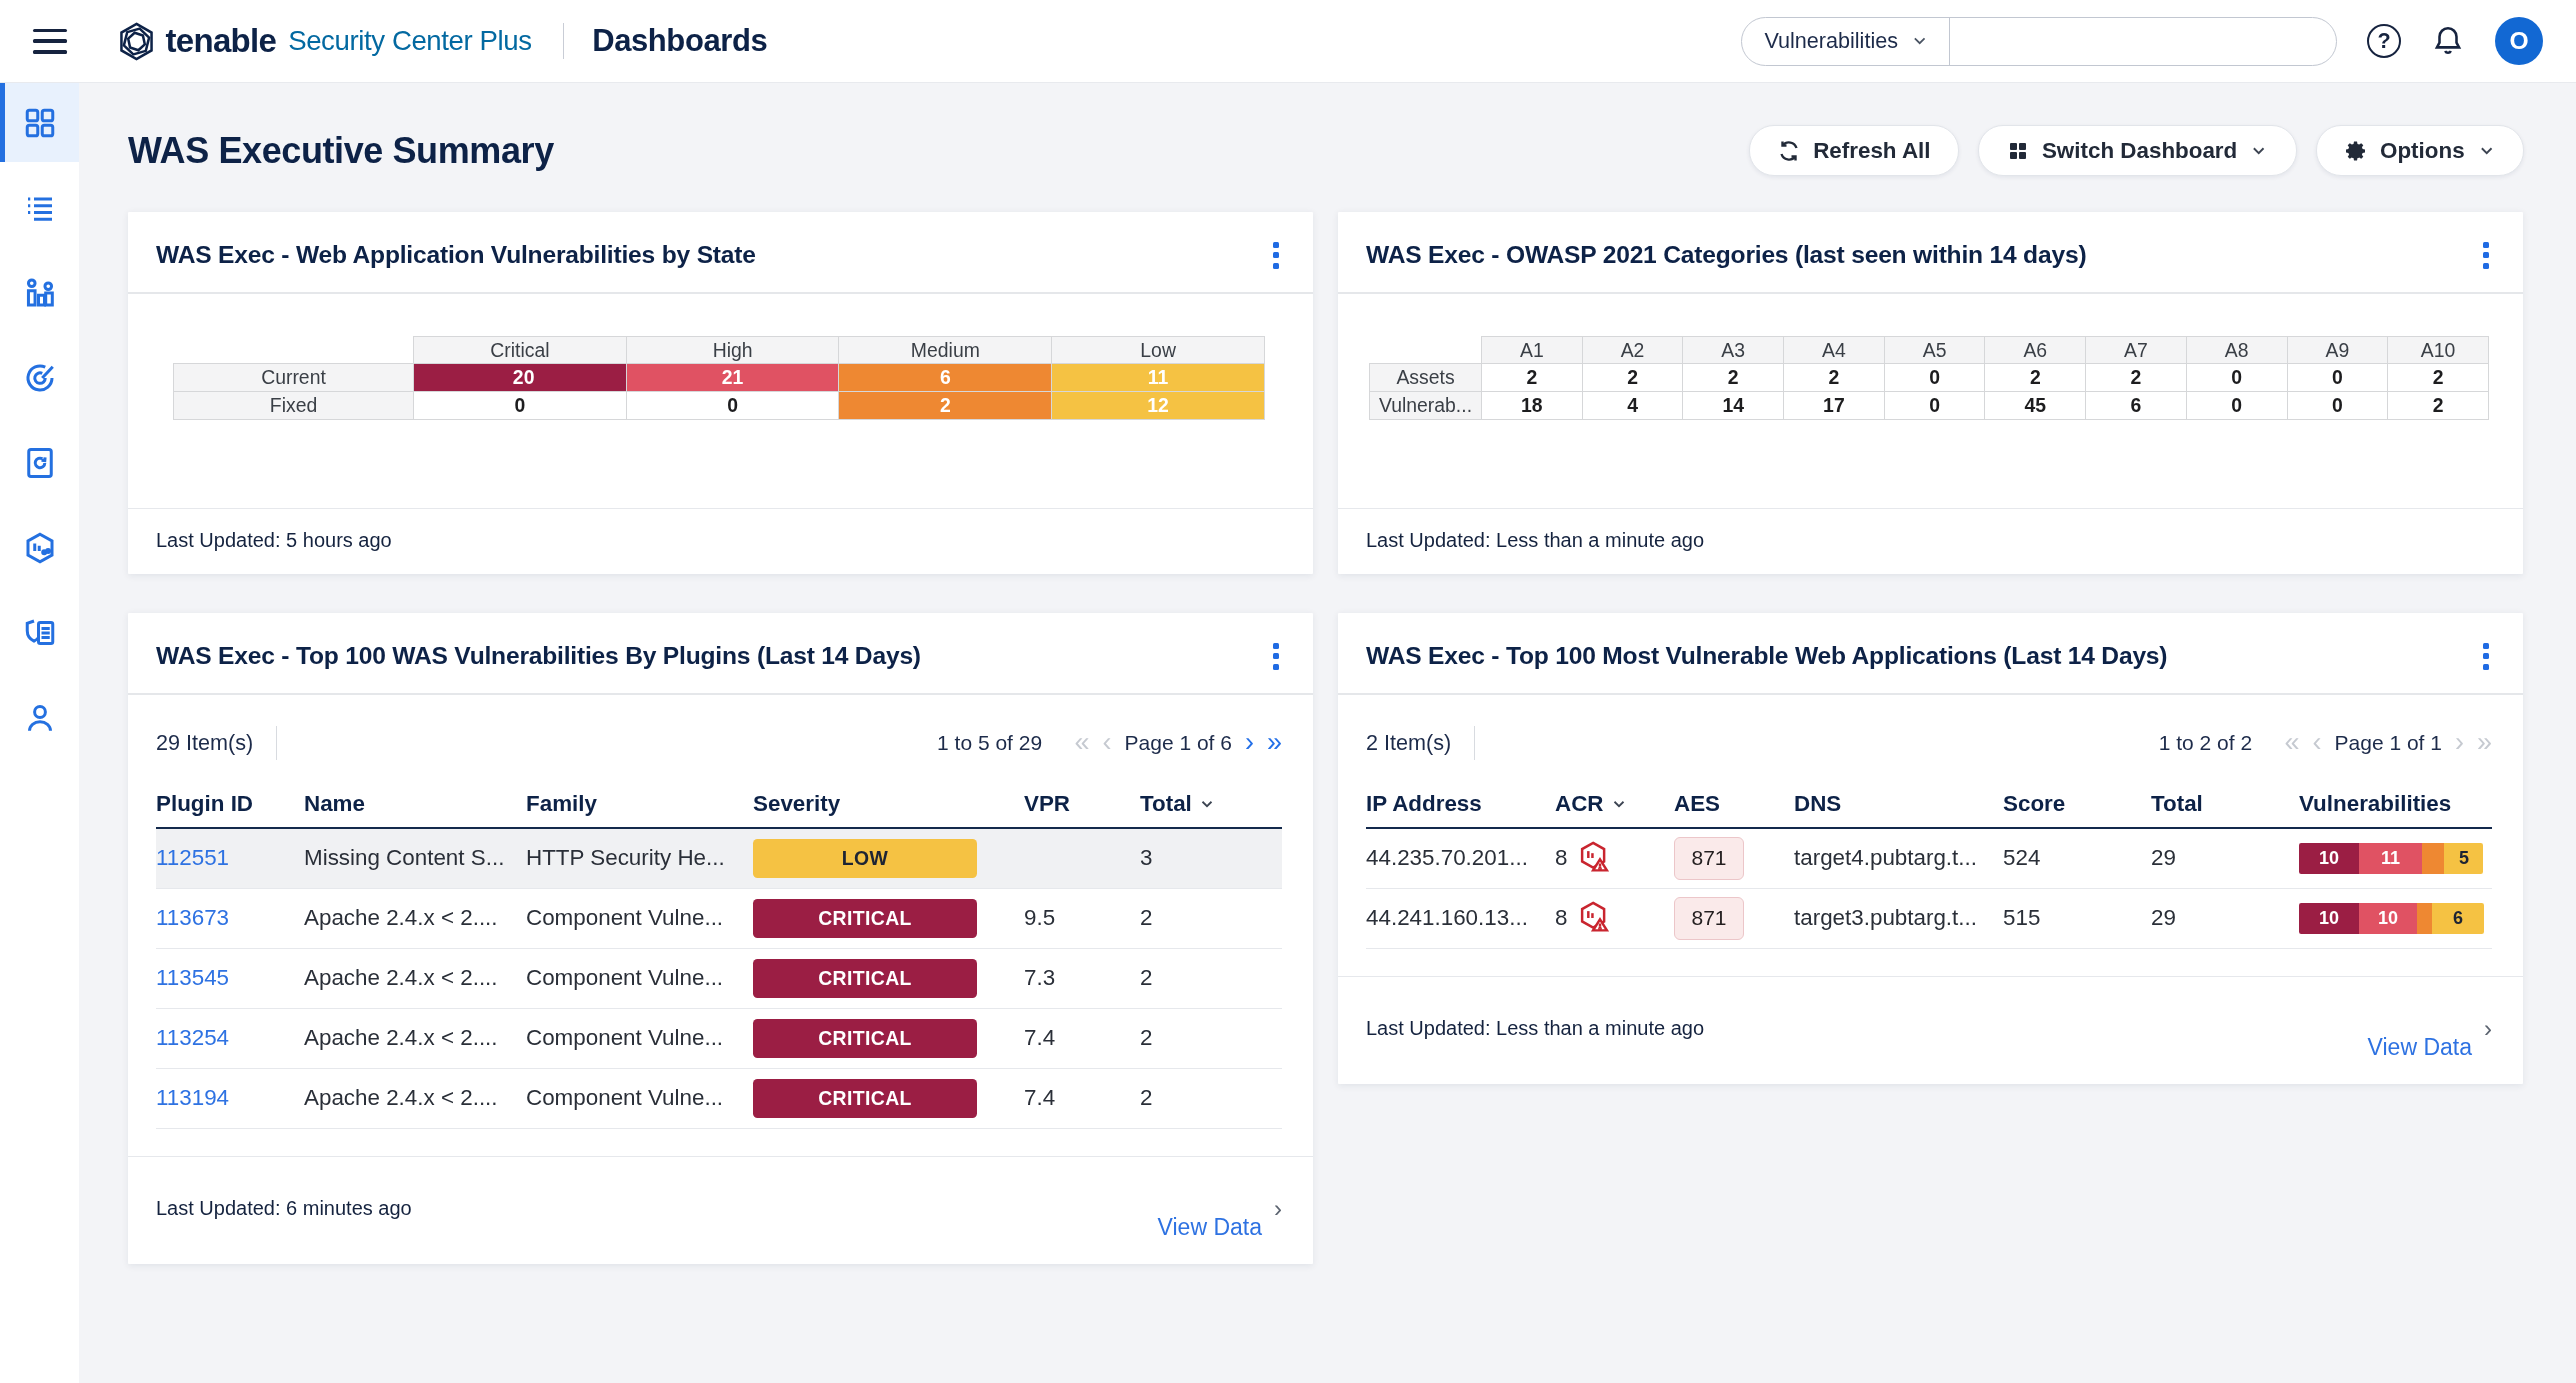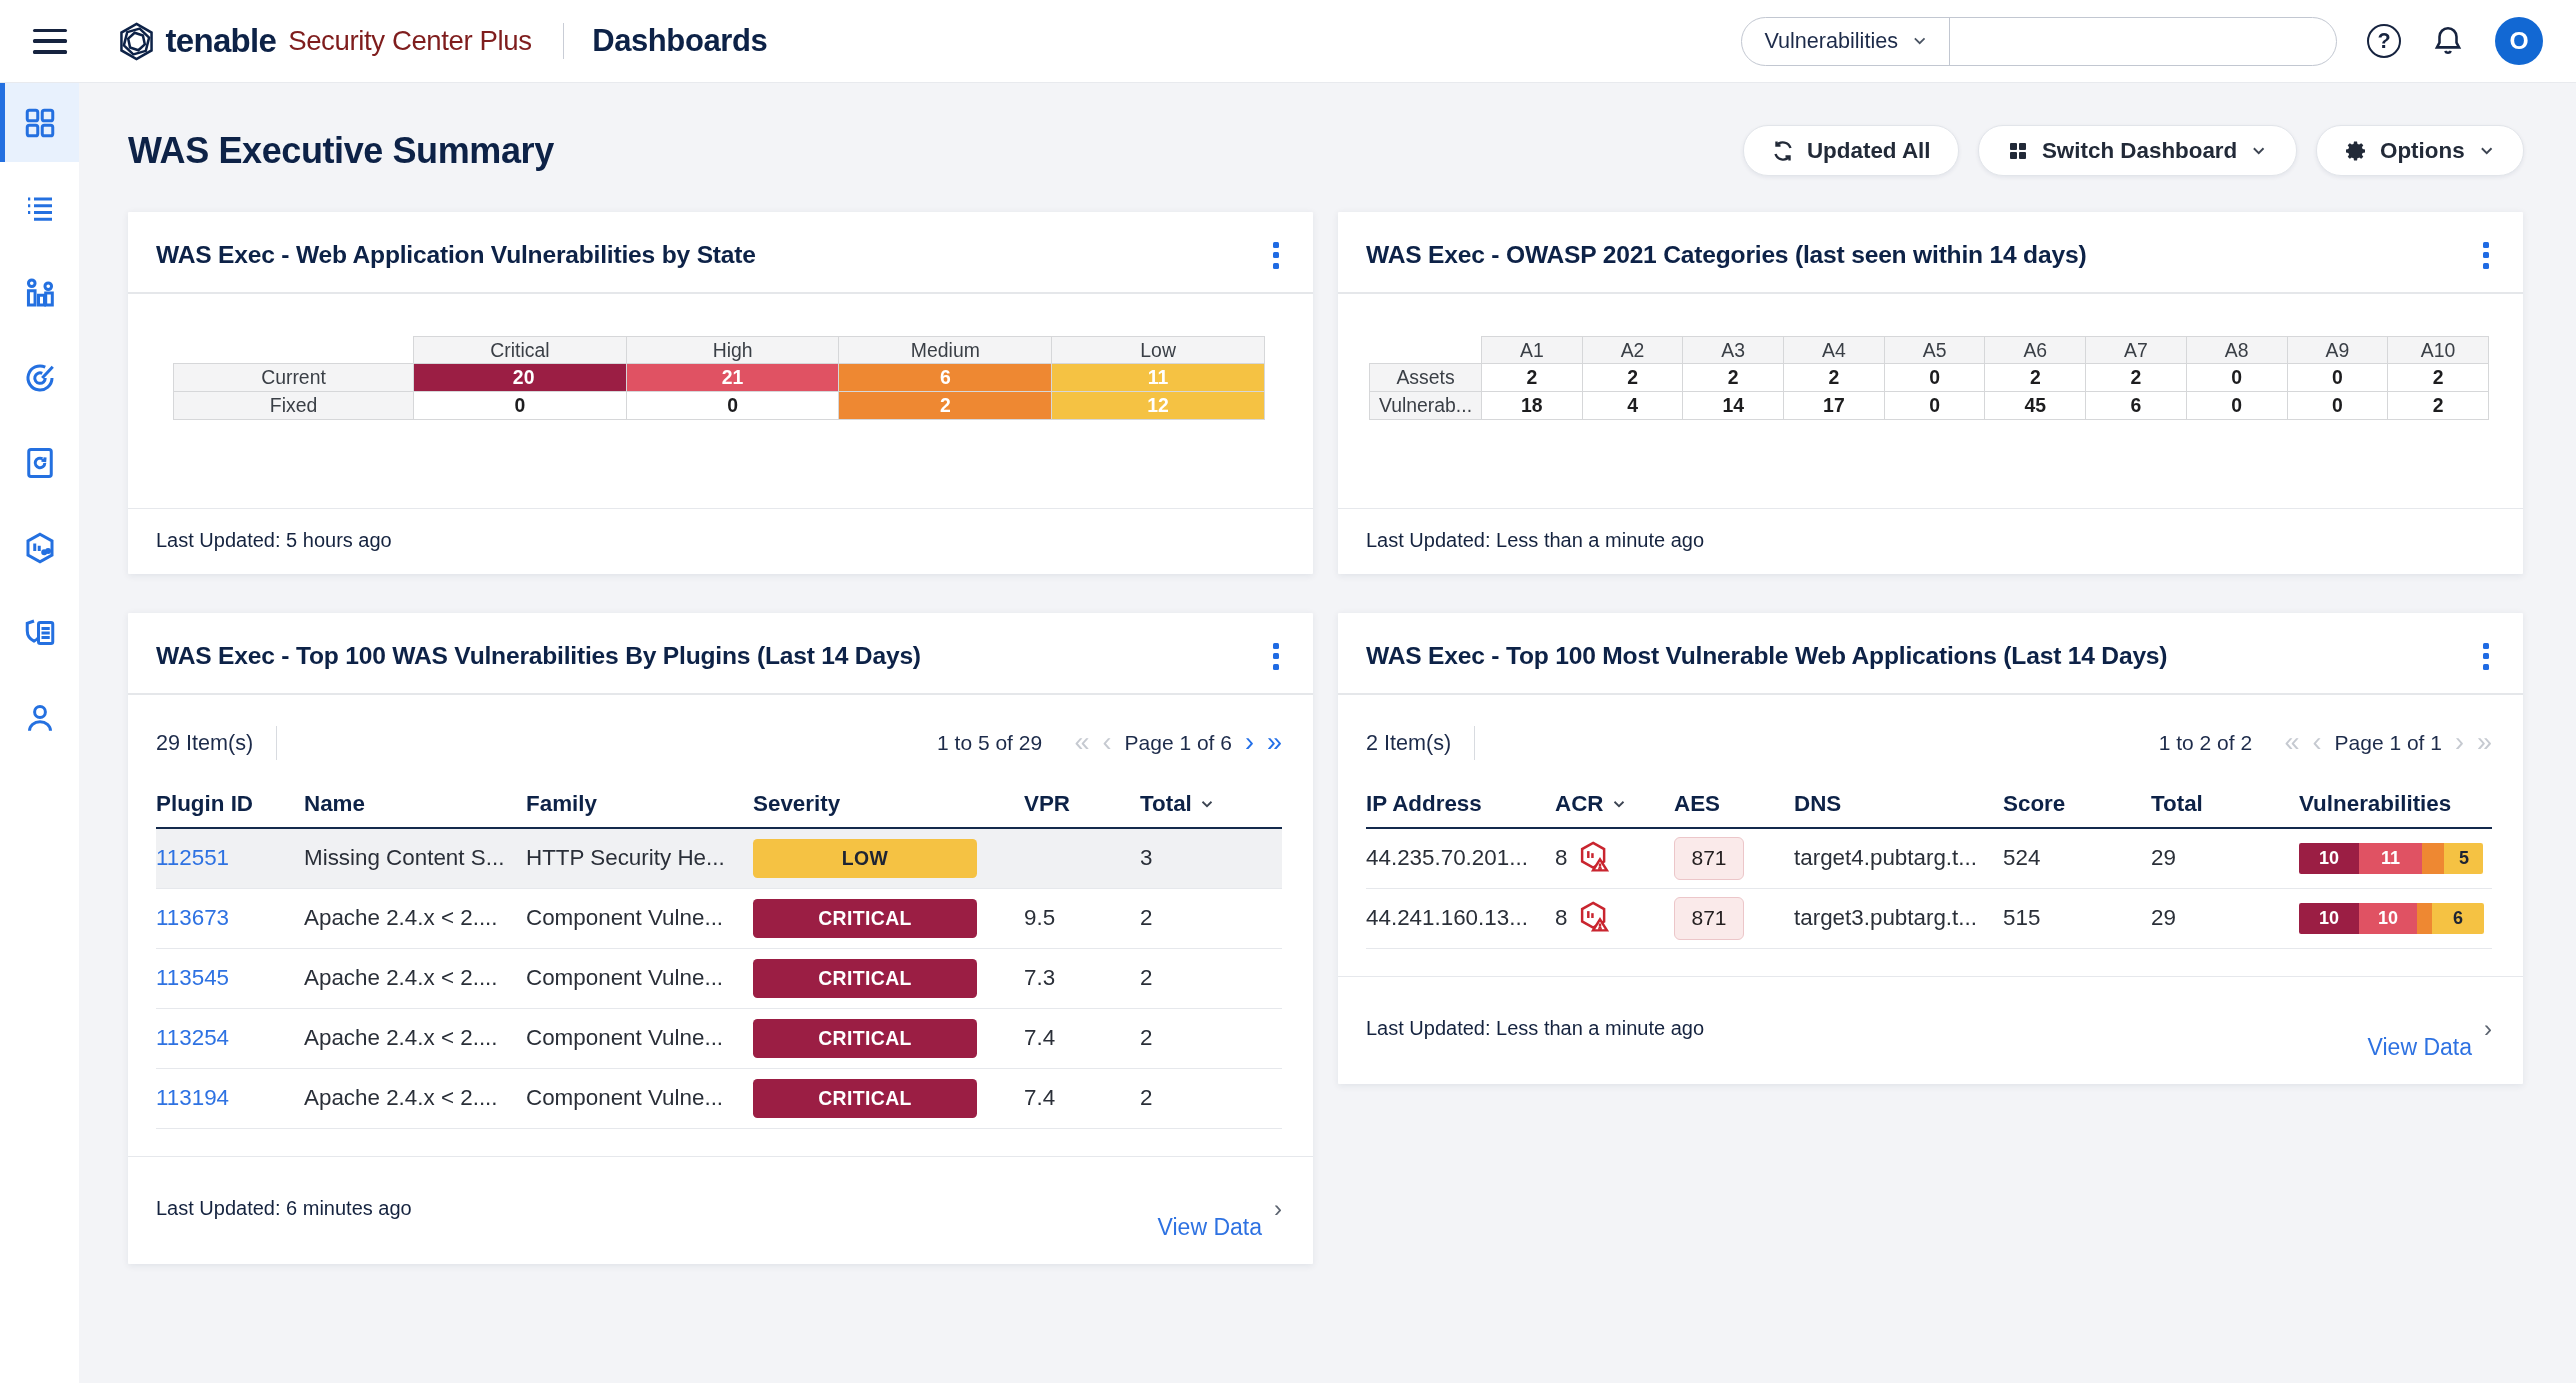--- a/index.html
+++ b/index.html
@@ -14,21 +14,21 @@
     position:fixed; top:0; left:0; width:2576px; height:83px;
     background:#fff; display:flex; align-items:center;
     padding:0 33px 0 33px; border-bottom:0.7px solid #e8eaee; z-index:50;
   }
   .hamburger{ width:34px; height:25px; display:flex; flex-direction:column; justify-content:space-between;
     background:none; border:none; cursor:pointer; }
   .hamburger span{ display:block; height:3.7px; border-radius:1.5px; background:#16233f; }
   .brand{ display:flex; align-items:center; margin-left:48px; }
   .brand svg{ width:43px; height:43px; color:#0d2247; }
   .brand-name{ font-size:33px; font-weight:800; letter-spacing:-0.7px; color:#0d2247; margin-left:7.5px; }
-  .brand-product{ font-size:27.6px; font-weight:400; color:#7f1d1d; margin-left:12px; letter-spacing:-0.4px; }
+  .brand-product{ font-size:27.6px; font-weight:400; color:#0369a1; margin-left:12px; letter-spacing:-0.4px; }
   .topbar .vdiv{ width:1.5px; height:36px; background:#c9cdd6; margin:0 28px 0 31px; }
   .section-title{ font-size:31px; font-weight:800; letter-spacing:-0.4px; color:#0d2247; }
   .topbar-spacer{ flex:1; }
   .searchpill{ display:flex; align-items:stretch; height:49px; width:596px;
     border:1.5px solid #c2c7d1; border-radius:25px; background:#fff; overflow:hidden; }
   .search-scope{ display:flex; align-items:center; gap:12px; padding:0 19.4px 0 22.4px;
     background:none; border:none; border-right:1.5px solid #c2c7d1; cursor:pointer;
     font-size:21.6px; color:#1d2b4a; font-family:inherit; white-space:nowrap; }
   .search-scope svg{ width:19.4px; height:19.4px; color:#4b5564; }
   .searchbox{ display:flex; align-items:center; flex:1; padding:0 18px; gap:12px; }
@@ -237,21 +237,21 @@
   <div class="pagehead">
     <h1 class="page-title">WAS Executive Summary</h1>
     <div class="actions">
       <button class="pill-btn">
         <svg viewBox="0 0 24 24" fill="none" stroke="currentColor" stroke-width="2.4">
           <path d="M19.5 9A8 8 0 0 0 5.8 6.2"></path>
             <polyline points="5.5 2.5 5.5 6.5 9.5 6.5"></polyline>
           <path d="M4.5 15a8 8 0 0 0 13.7 2.8"></path>
             <polyline points="18.5 21.5 18.5 17.5 14.5 17.5"></polyline>
         </svg>
-        <span>Updated All</span>
+        <span>Refresh All</span>
       </button>
       <button class="pill-btn">
         <svg viewBox="0 0 24 24" fill="currentColor">
           <rect x="4" y="4" width="7" height="7" rx="1"></rect>
             <rect x="13" y="4" width="7" height="7" rx="1"></rect>
           <rect x="4" y="13" width="7" height="7" rx="1"></rect>
             <rect x="13" y="13" width="7" height="7" rx="1"></rect>
         </svg>
         <span>Switch Dashboard</span>
         <svg class="chev" viewBox="0 0 24 24" fill="none" stroke="currentColor" stroke-width="2.4">

